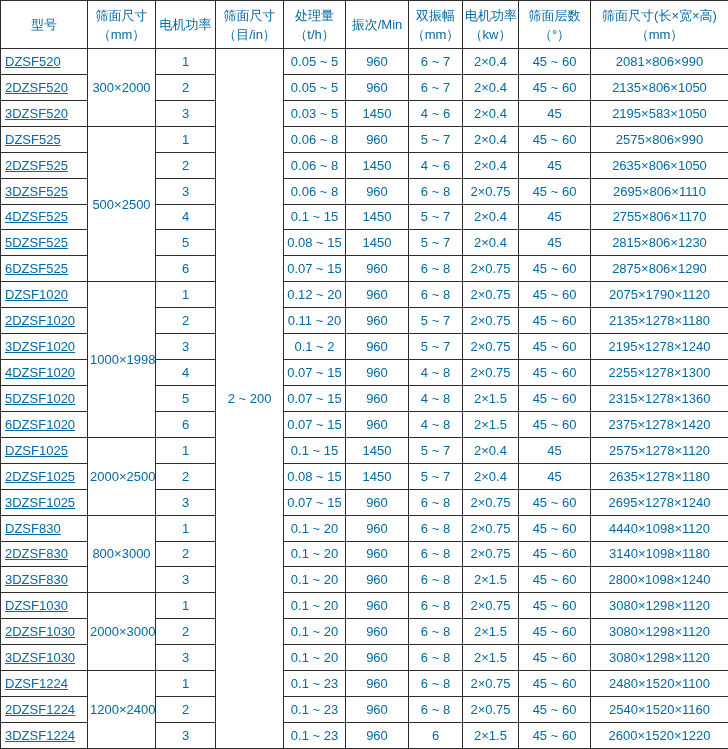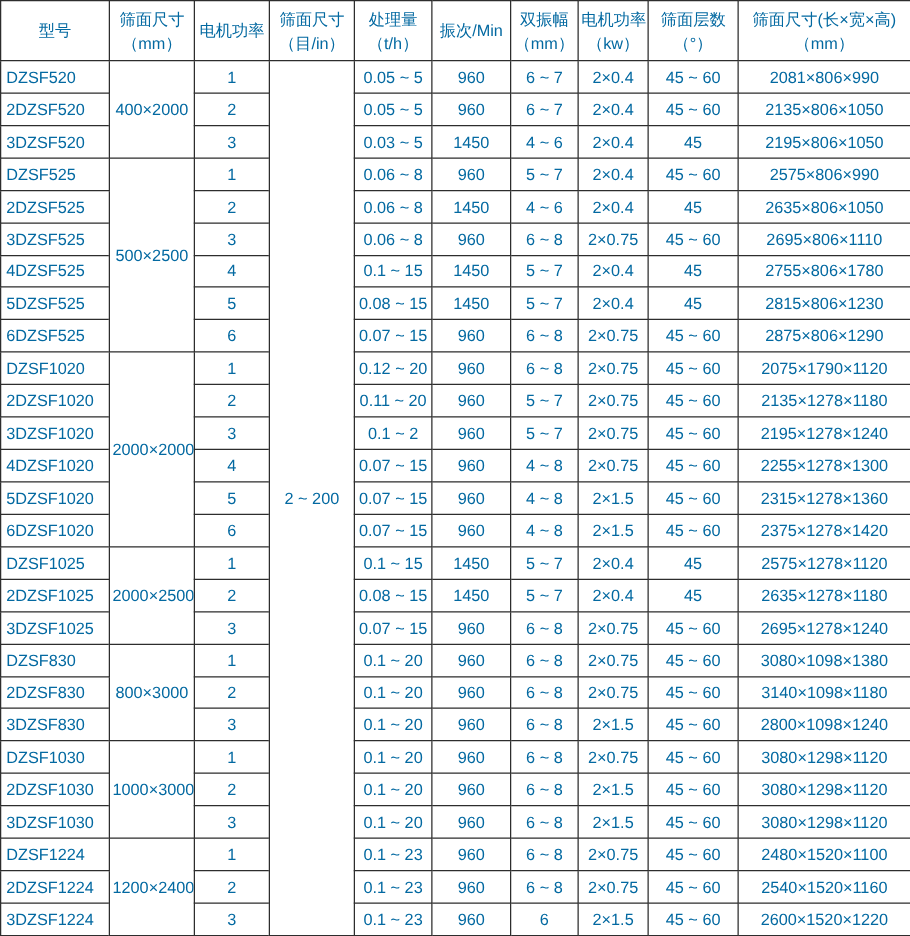--- a/index.html
+++ b/index.html
@@ -28,20 +28,21 @@
   #spec-table thead tr { height: 48px; }
   #spec-table th {
     font-weight: normal;
     text-align: center;
     line-height: 19px;
   }
   #spec-table td { text-align: center; }
   #spec-table td.model {
     text-align: left;
     padding-left: 4px;
+    text-decoration: underline;
   }
 </style>
 </head>
 <body>
 
 <table id="spec-table">
   <colgroup>
     <col style="width:87px">
       <col style="width:68px">
       <col style="width:60px">
@@ -93,21 +94,21 @@
         </th>
       <th>
           <div>筛面尺寸(长×宽×高)</div>
           <div>（mm）</div>
         </th>
     </tr>
   </thead>
   <tbody>
       <tr>
         <td class="model">DZSF520</td>
-        <td rowspan="3">400×2000</td>
+        <td rowspan="3">300×2000</td>
         <td>1</td>
         <td rowspan="27">2 ~ 200</td>
         <td>0.05 ~ 5</td>
         <td>960</td>
         <td>6 ~ 7</td>
         <td>2×0.4</td>
         <td>45 ~ 60</td>
         <td>2081×806×990</td>
       </tr>
       <tr>
@@ -121,21 +122,21 @@
         <td>2135×806×1050</td>
       </tr>
       <tr>
         <td class="model">3DZSF520</td>
         <td>3</td>
         <td>0.03 ~ 5</td>
         <td>1450</td>
         <td>4 ~ 6</td>
         <td>2×0.4</td>
         <td>45</td>
-        <td>2195×806×1050</td>
+        <td>2195×583×1050</td>
       </tr>
       <tr>
         <td class="model">DZSF525</td>
         <td rowspan="6">500×2500</td>
         <td>1</td>
         <td>0.06 ~ 8</td>
         <td>960</td>
         <td>5 ~ 7</td>
         <td>2×0.4</td>
         <td>45 ~ 60</td>
@@ -162,21 +163,21 @@
         <td>2695×806×1110</td>
       </tr>
       <tr>
         <td class="model">4DZSF525</td>
         <td>4</td>
         <td>0.1 ~ 15</td>
         <td>1450</td>
         <td>5 ~ 7</td>
         <td>2×0.4</td>
         <td>45</td>
-        <td>2755×806×1780</td>
+        <td>2755×806×1170</td>
       </tr>
       <tr>
         <td class="model">5DZSF525</td>
         <td>5</td>
         <td>0.08 ~ 15</td>
         <td>1450</td>
         <td>5 ~ 7</td>
         <td>2×0.4</td>
         <td>45</td>
         <td>2815×806×1230</td>
@@ -186,21 +187,21 @@
         <td>6</td>
         <td>0.07 ~ 15</td>
         <td>960</td>
         <td>6 ~ 8</td>
         <td>2×0.75</td>
         <td>45 ~ 60</td>
         <td>2875×806×1290</td>
       </tr>
       <tr>
         <td class="model">DZSF1020</td>
-        <td rowspan="6">2000×2000</td>
+        <td rowspan="6">1000×1998</td>
         <td>1</td>
         <td>0.12 ~ 20</td>
         <td>960</td>
         <td>6 ~ 8</td>
         <td>2×0.75</td>
         <td>45 ~ 60</td>
         <td>2075×1790×1120</td>
       </tr>
       <tr>
         <td class="model">2DZSF1020</td>
@@ -285,21 +286,21 @@
       </tr>
       <tr>
         <td class="model">DZSF830</td>
         <td rowspan="3">800×3000</td>
         <td>1</td>
         <td>0.1 ~ 20</td>
         <td>960</td>
         <td>6 ~ 8</td>
         <td>2×0.75</td>
         <td>45 ~ 60</td>
-        <td>3080×1098×1380</td>
+        <td>4440×1098×1120</td>
       </tr>
       <tr>
         <td class="model">2DZSF830</td>
         <td>2</td>
         <td>0.1 ~ 20</td>
         <td>960</td>
         <td>6 ~ 8</td>
         <td>2×0.75</td>
         <td>45 ~ 60</td>
         <td>3140×1098×1180</td>
@@ -309,21 +310,21 @@
         <td>3</td>
         <td>0.1 ~ 20</td>
         <td>960</td>
         <td>6 ~ 8</td>
         <td>2×1.5</td>
         <td>45 ~ 60</td>
         <td>2800×1098×1240</td>
       </tr>
       <tr>
         <td class="model">DZSF1030</td>
-        <td rowspan="3">1000×3000</td>
+        <td rowspan="3">2000×3000</td>
         <td>1</td>
         <td>0.1 ~ 20</td>
         <td>960</td>
         <td>6 ~ 8</td>
         <td>2×0.75</td>
         <td>45 ~ 60</td>
         <td>3080×1298×1120</td>
       </tr>
       <tr>
         <td class="model">2DZSF1030</td>

